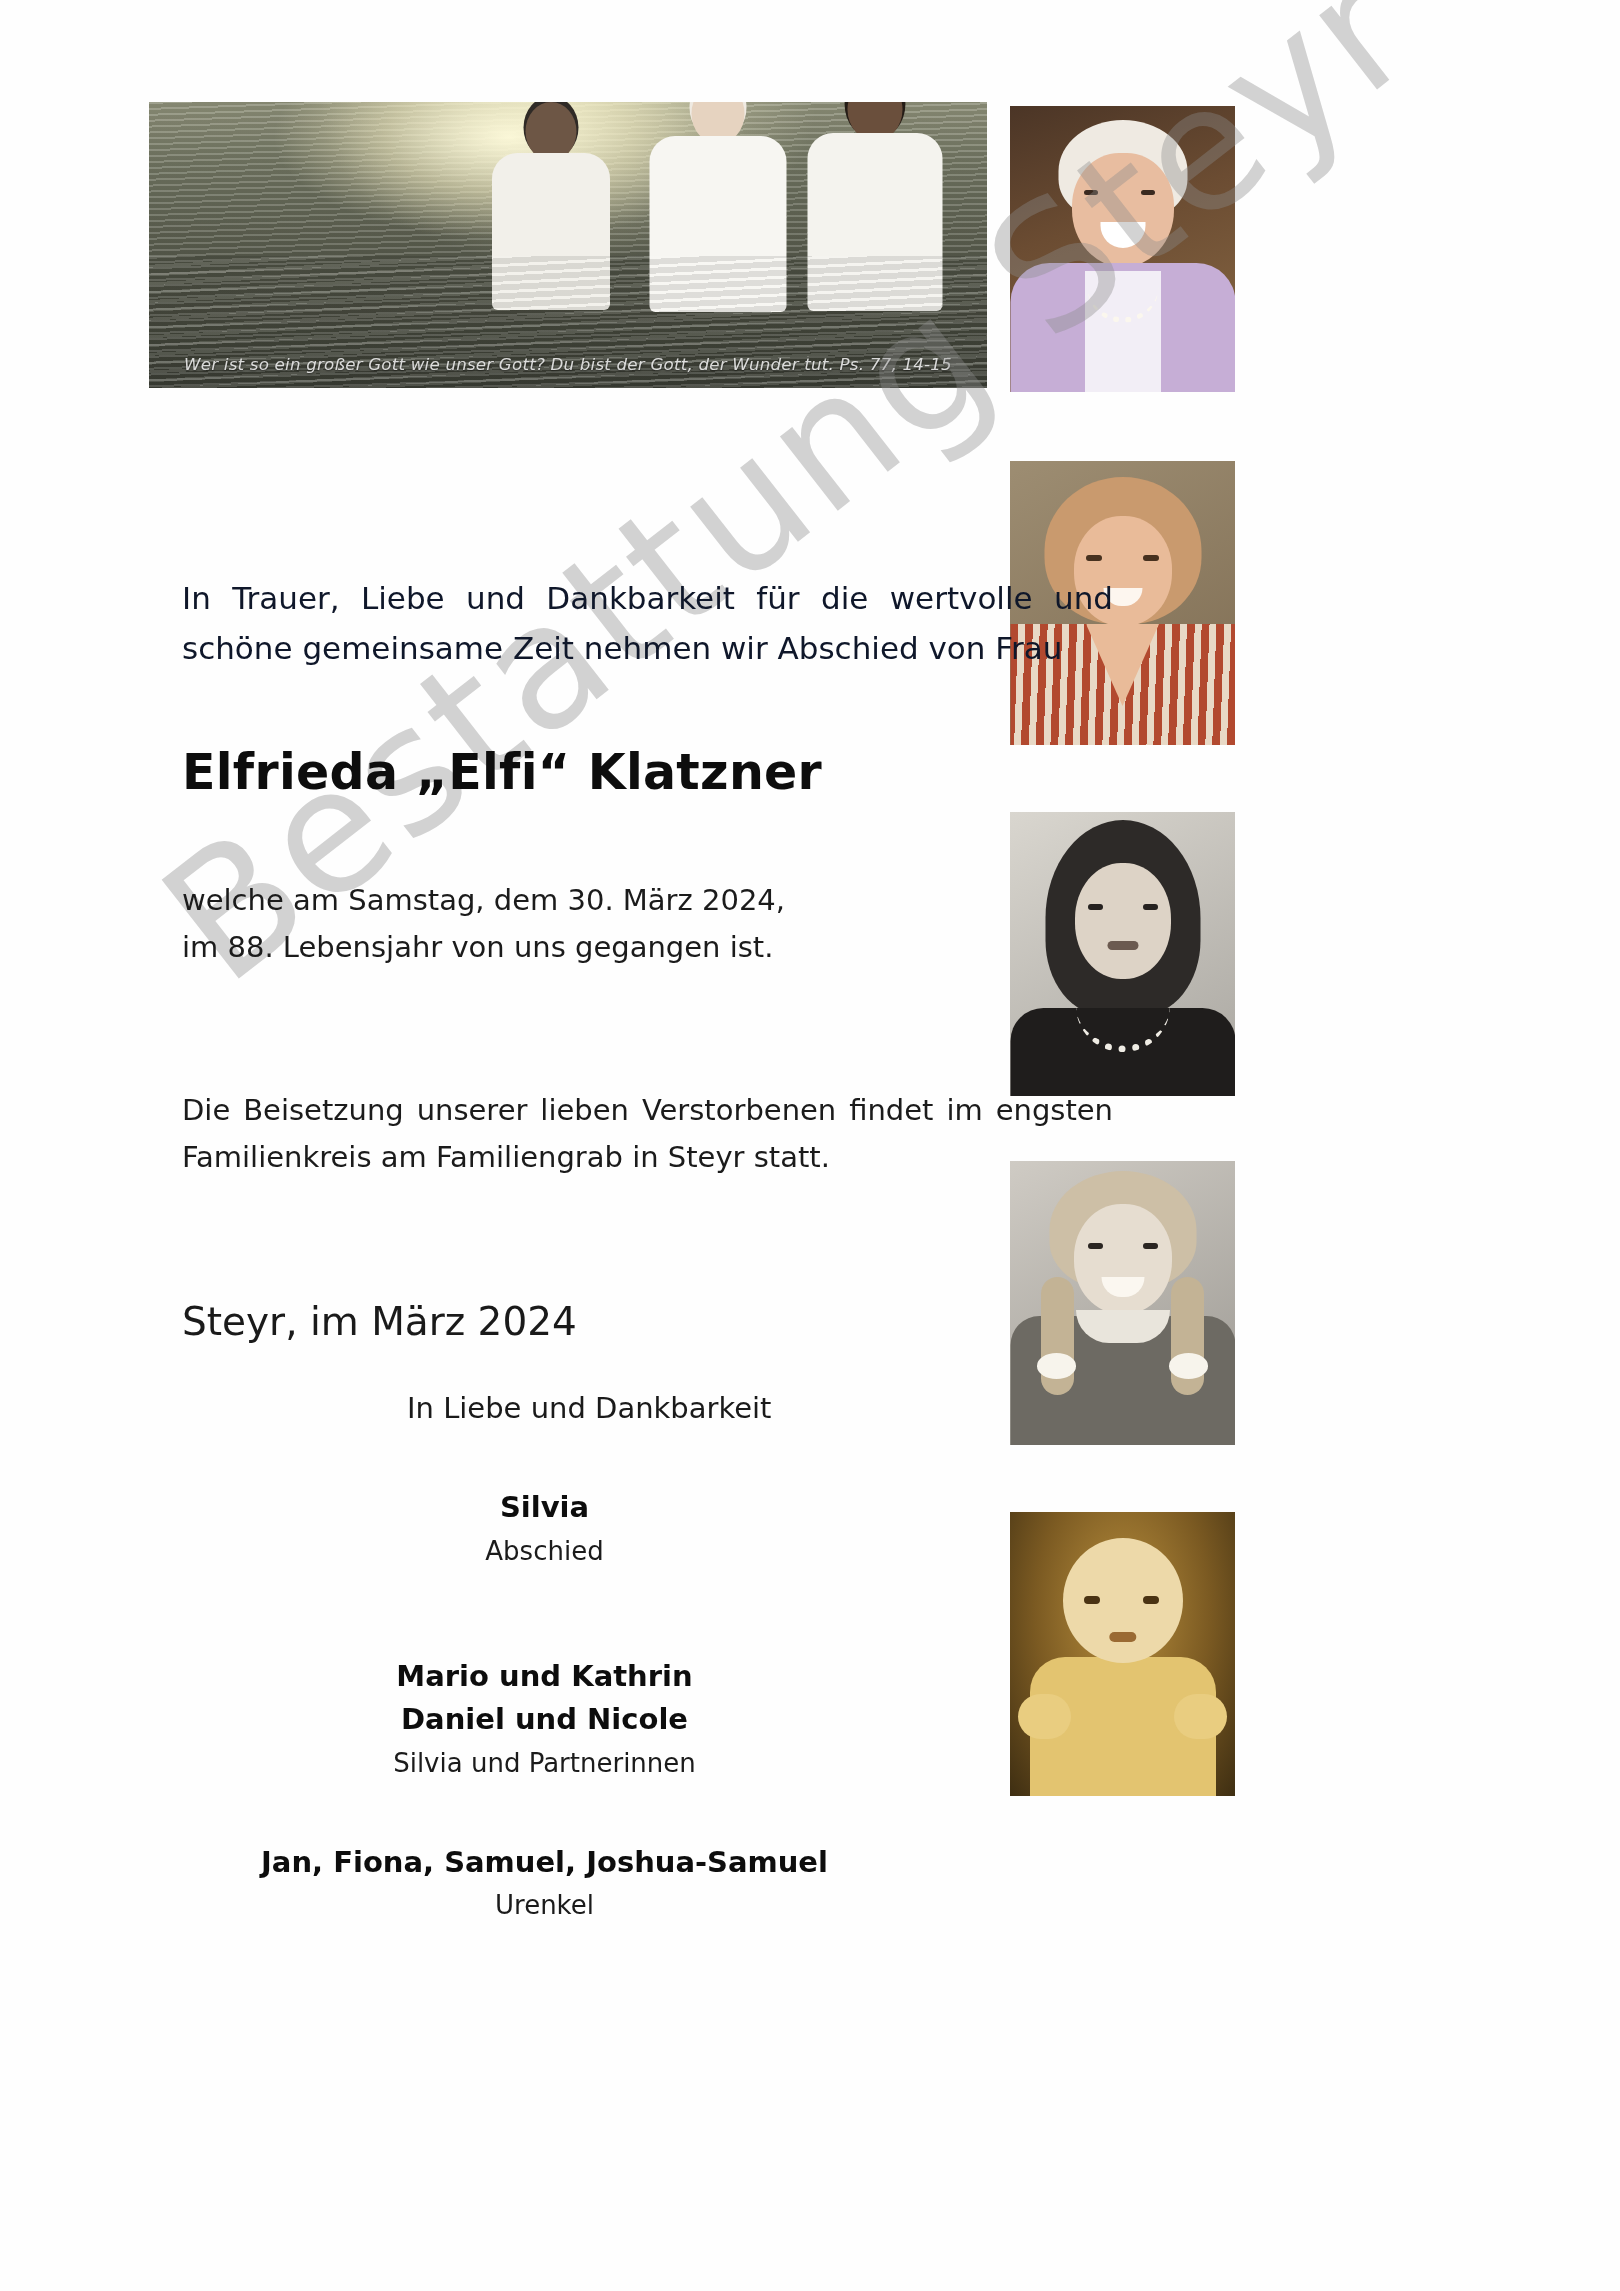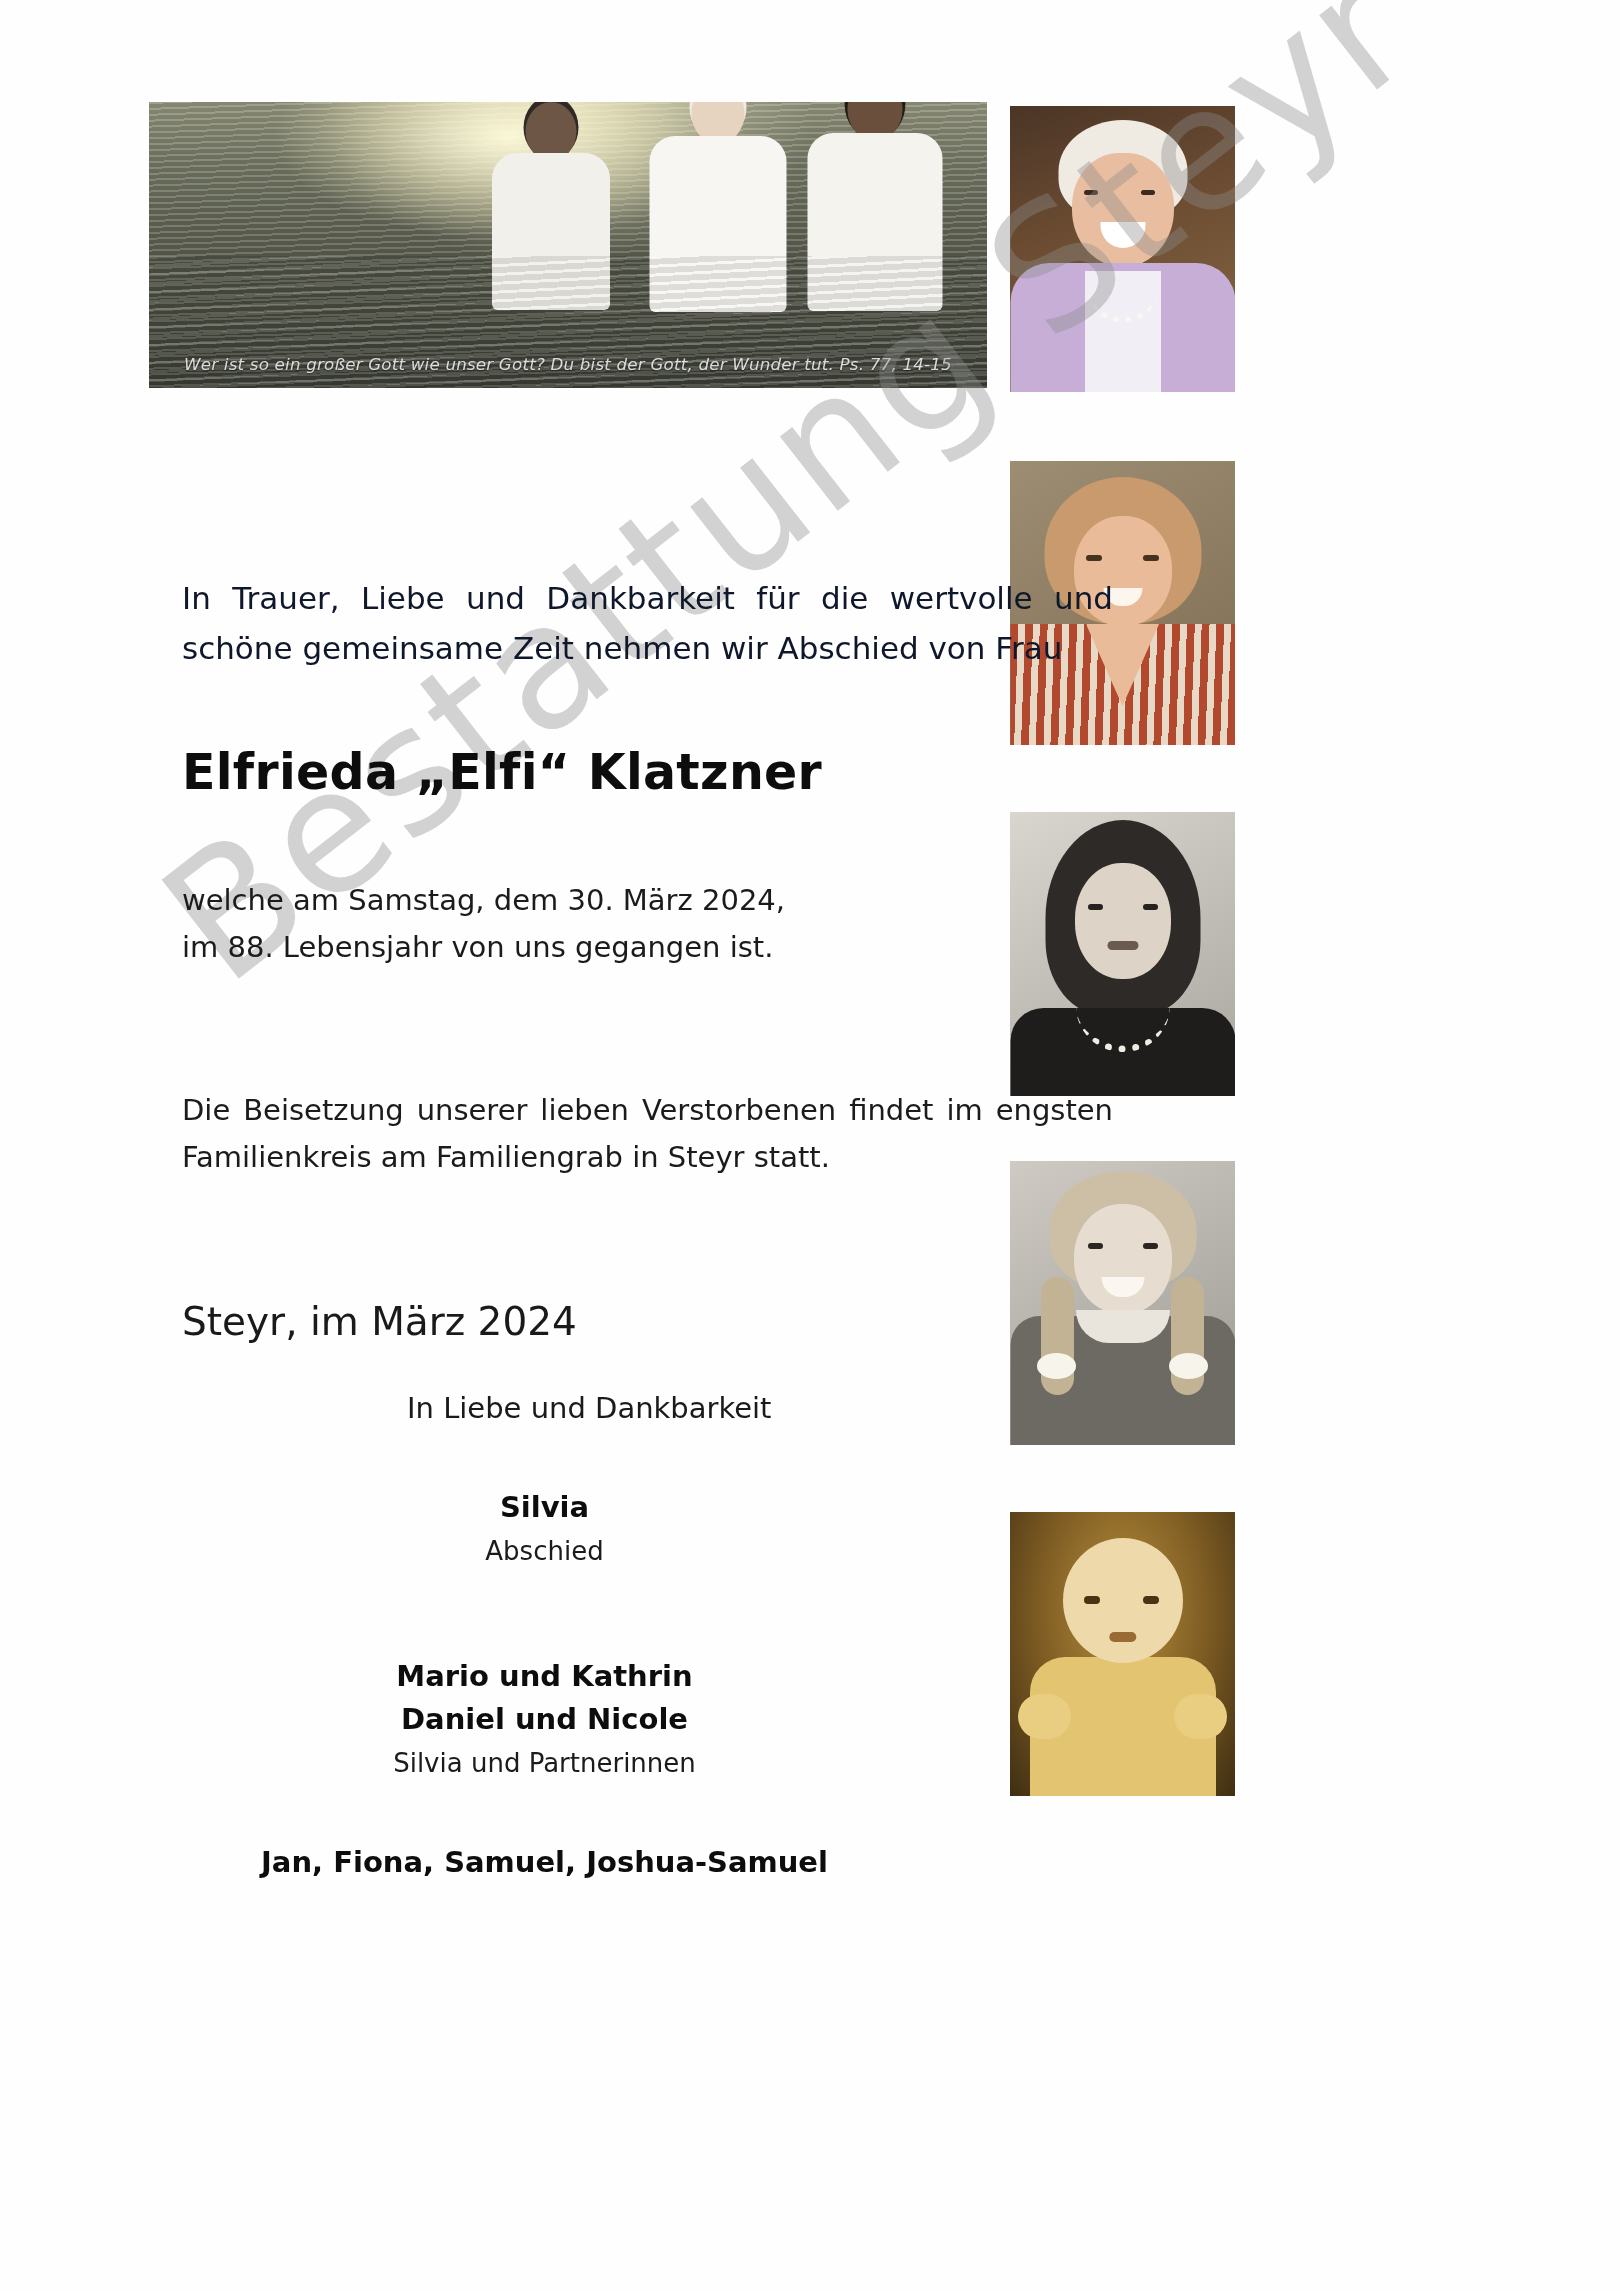--- a/index.html
+++ b/index.html
@@ -448,20 +448,21 @@
       </div>
 
       <div class="fam-group">
         <div class="fam-name">Mario und Kathrin</div>
         <div class="fam-name">Daniel und Nicole</div>
         <div class="fam-role">Silvia und Partnerinnen</div>
       </div>
 
       <div class="fam-group wide">
         <div class="fam-name">Jan, Fiona, Samuel, Joshua-Samuel</div>
+        <div class="fam-role">Urenkel</div>
       </div>
     </div>
   </div>
 
   <div class="watermark">Bestattung Steyr</div>
 
 </div>
 
 
 </body></html>

